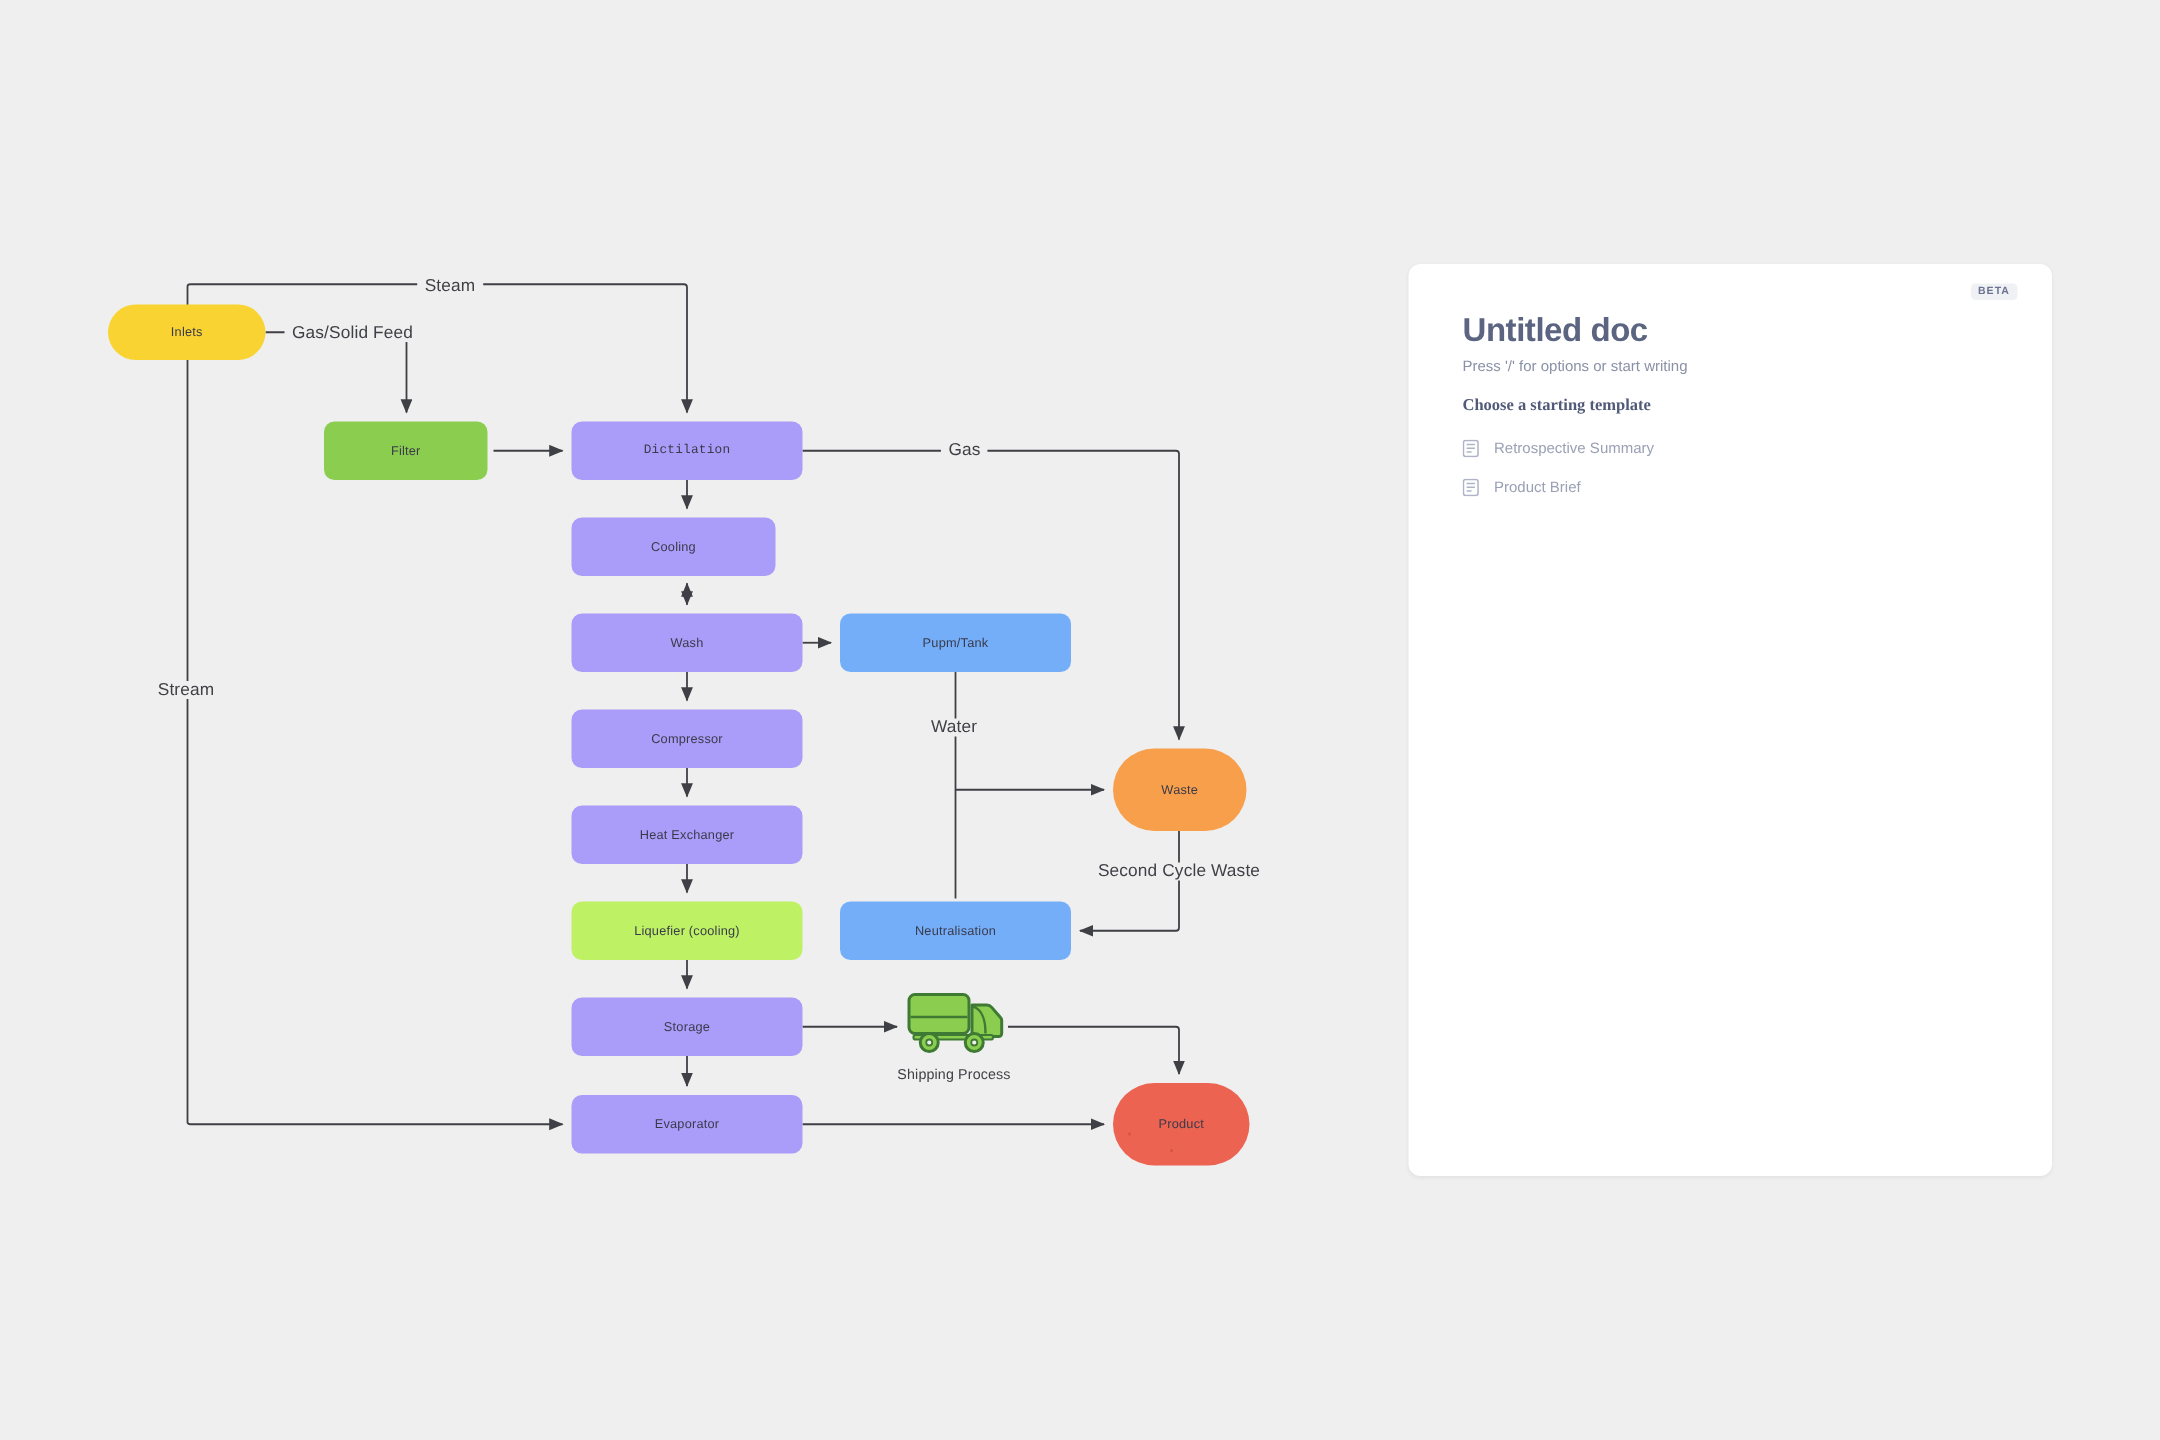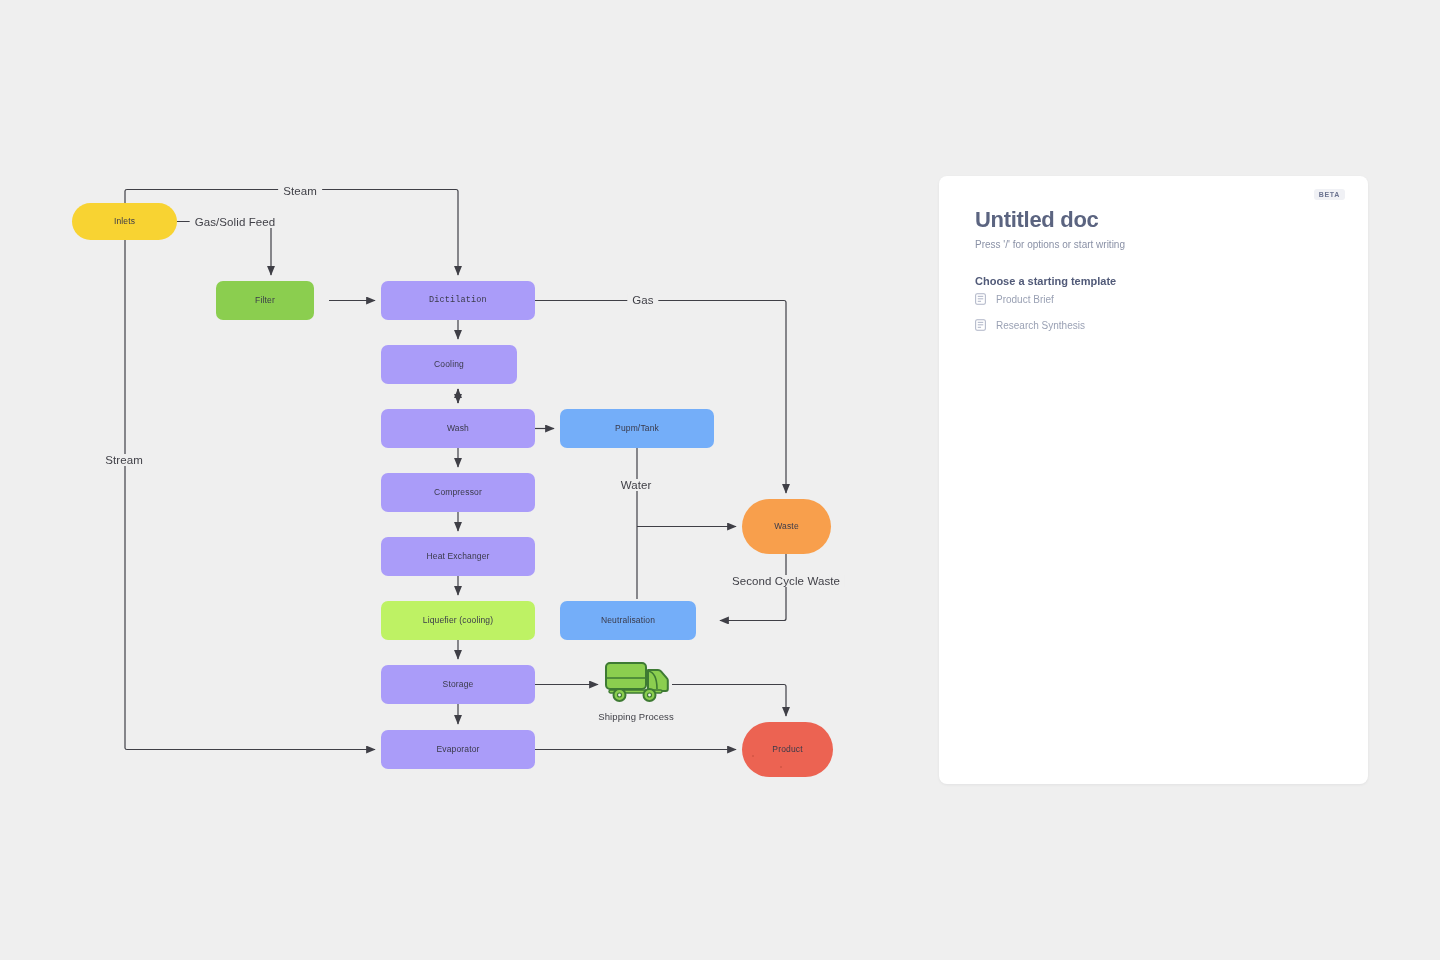--- a/index.html
+++ b/index.html
@@ -67,22 +67,22 @@
   .doc-title{
     position:absolute;left:36px;top:31px;
     font-size:22px;font-weight:bold;color:#5b6480;
     letter-spacing:-.3px;
   }
   .doc-sub{
     position:absolute;left:36px;top:63px;
     font-size:10px;color:#8a91a6;
   }
   .doc-section{
-    position:absolute;left:36px;top:99px;
-    font-size:11px;font-weight:bold;color:#515a78;
+    position:absolute;left:36px;top:88px;
+    font-size:11px;font-weight:bold;color:#515a78;font-family:Liberation Serif, serif;
   }
   .tpl-list{position:absolute;left:36px;top:110px;width:350px;}
   .tpl{
     display:flex;align-items:center;gap:10px;
     height:26px;cursor:pointer;
   }
   .tpl-label{font-size:10px;color:#9aa1b4;}
   .doc-ico{width:11px;height:12px;flex:0 0 auto;}
 </style>
 </head>
@@ -137,21 +137,21 @@
         <path d="M672,684.5 L784,684.5 Q786,684.5 786,686.5 L786,716" marker-end="url(#ah)"></path>
 
         <path d="M535,749.5 L736,749.5" marker-end="url(#ah)"></path>
       </g>
     </svg>
 
     <div id="nodes">
         <div class="node pill" style="left: 72px; top: 203px; width: 105px; height: 37px; background: rgb(248, 211, 50);">
           <span>Inlets</span>
         </div>
-        <div class="node rect" style="left: 216px; top: 281px; width: 98px; height: 39px; background: rgb(139, 206, 79);">
+        <div class="node rect" style="left: 216px; top: 281px; width: 109px; height: 39px; background: rgb(139, 206, 79);">
           <span>Filter</span>
         </div>
         <div class="node rect" style="left: 381px; top: 281px; width: 154px; height: 39px; background: rgb(170, 156, 249); font-family: Liberation Mono, monospace;">
           <span>Dictilation</span>
         </div>
         <div class="node rect" style="left: 381px; top: 345px; width: 136px; height: 39px; background: rgb(170, 156, 249);">
           <span>Cooling</span>
         </div>
         <div class="node rect" style="left: 381px; top: 409px; width: 154px; height: 39px; background: rgb(170, 156, 249);">
           <span>Wash</span>
@@ -167,21 +167,21 @@
         </div>
         <div class="node rect" style="left: 381px; top: 665px; width: 154px; height: 39px; background: rgb(170, 156, 249);">
           <span>Storage</span>
         </div>
         <div class="node rect" style="left: 381px; top: 730px; width: 154px; height: 39px; background: rgb(170, 156, 249);">
           <span>Evaporator</span>
         </div>
         <div class="node rect" style="left: 560px; top: 409px; width: 154px; height: 39px; background: rgb(116, 174, 249);">
           <span>Pupm/Tank</span>
         </div>
-        <div class="node rect" style="left: 560px; top: 601px; width: 136px; height: 39px; background: rgb(116, 174, 249);">
+        <div class="node rect" style="left: 560px; top: 601px; width: 154px; height: 39px; background: rgb(116, 174, 249);">
           <span>Neutralisation</span>
         </div>
         <div class="node pill" style="left: 742px; top: 499px; width: 89px; height: 55px; background: rgb(248, 159, 76);">
           <span>Waste</span>
         </div>
         <div class="node pill" style="left: 742px; top: 722px; width: 91px; height: 55px; background: rgb(236, 99, 82);">
           <span>Product</span>
         </div>
       </div>
 
@@ -219,27 +219,27 @@
     <div class="doc-sub">Press '/' for options or start writing</div>
     <div class="doc-section">Choose a starting template</div>
     <div class="tpl-list" id="tpl-list">
         <div class="tpl">
           <svg class="doc-ico" viewBox="0 0 12 13">
             <rect x="0.7" y="0.7" width="10.6" height="11.6" rx="1.6" fill="none" stroke="#aeb4c6" stroke-width="1.1"></rect>
             <line x1="3" y1="3.6" x2="9" y2="3.6" stroke="#aeb4c6" stroke-width="1.1"></line>
             <line x1="3" y1="6.3" x2="9" y2="6.3" stroke="#aeb4c6" stroke-width="1.1"></line>
             <line x1="3" y1="9" x2="6.6" y2="9" stroke="#aeb4c6" stroke-width="1.1"></line>
           </svg>
-          <span class="tpl-label">Product Brief</span>
+          <span class="tpl-label">Retrospective Summary</span>
         </div>
         <div class="tpl">
           <svg class="doc-ico" viewBox="0 0 12 13">
             <rect x="0.7" y="0.7" width="10.6" height="11.6" rx="1.6" fill="none" stroke="#aeb4c6" stroke-width="1.1"></rect>
             <line x1="3" y1="3.6" x2="9" y2="3.6" stroke="#aeb4c6" stroke-width="1.1"></line>
             <line x1="3" y1="6.3" x2="9" y2="6.3" stroke="#aeb4c6" stroke-width="1.1"></line>
             <line x1="3" y1="9" x2="6.6" y2="9" stroke="#aeb4c6" stroke-width="1.1"></line>
           </svg>
-          <span class="tpl-label">Research Synthesis</span>
+          <span class="tpl-label">Product Brief</span>
         </div>
       </div>
   </div>
 
 </div>
 
 </body></html>

